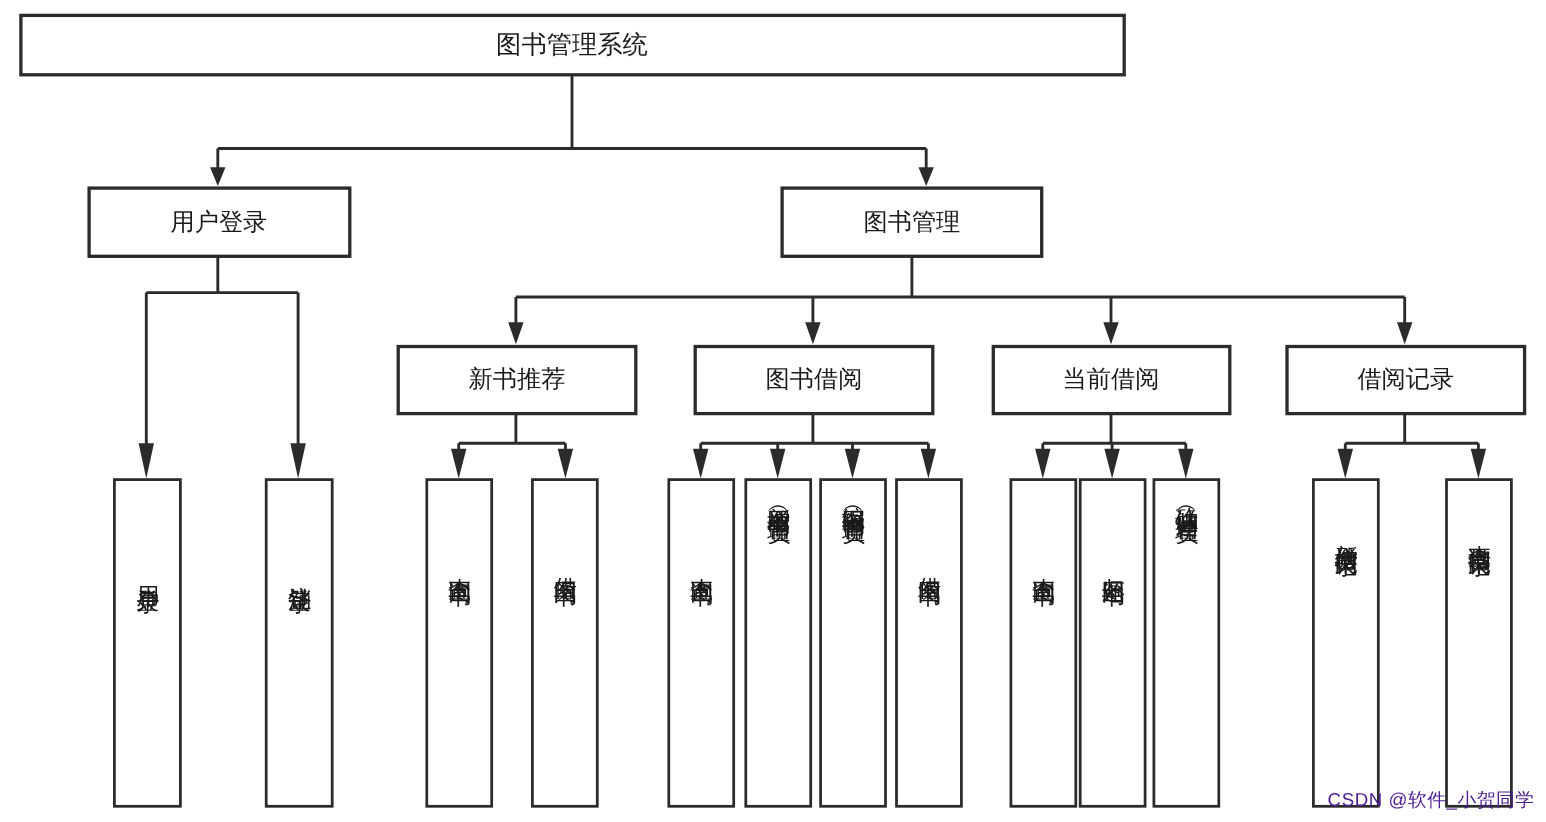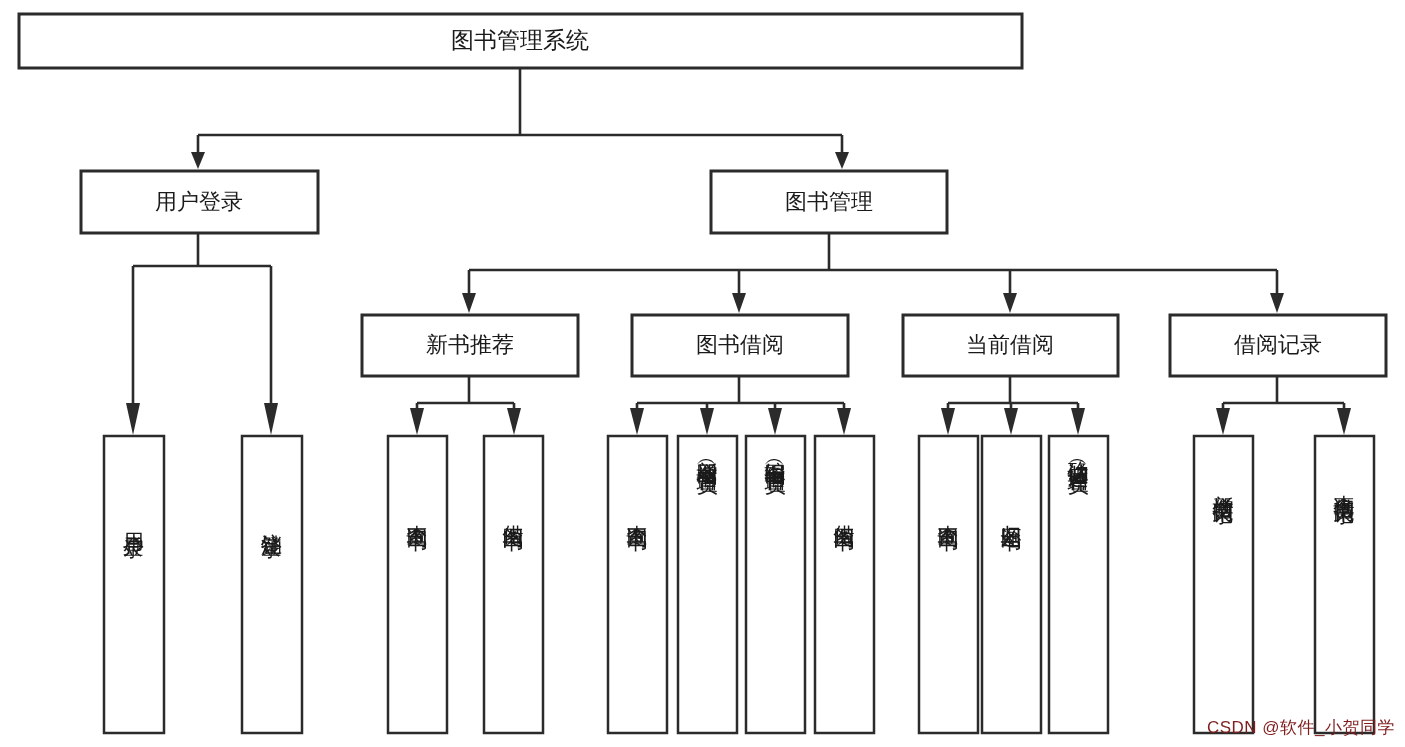--- a/index.html
+++ b/index.html
@@ -70,21 +70,21 @@
     letter-spacing: 2px;
     color: #1a1a1a;
     white-space: nowrap;
   }
   .watermark {
     position: absolute;
     right: 10px;
     bottom: 8px;
     font-family: "Liberation Sans", "DejaVu Sans", sans-serif;
     font-size: 17px;
-    color: #7f1d1d;
+    color: #4c1d95;
     letter-spacing: 0.5px;
     white-space: nowrap;
   }
 </style>
 </head>
 <body>
 
 <div id="canvas">
 
   <svg id="diagram" viewBox="0 0 1405 747">

